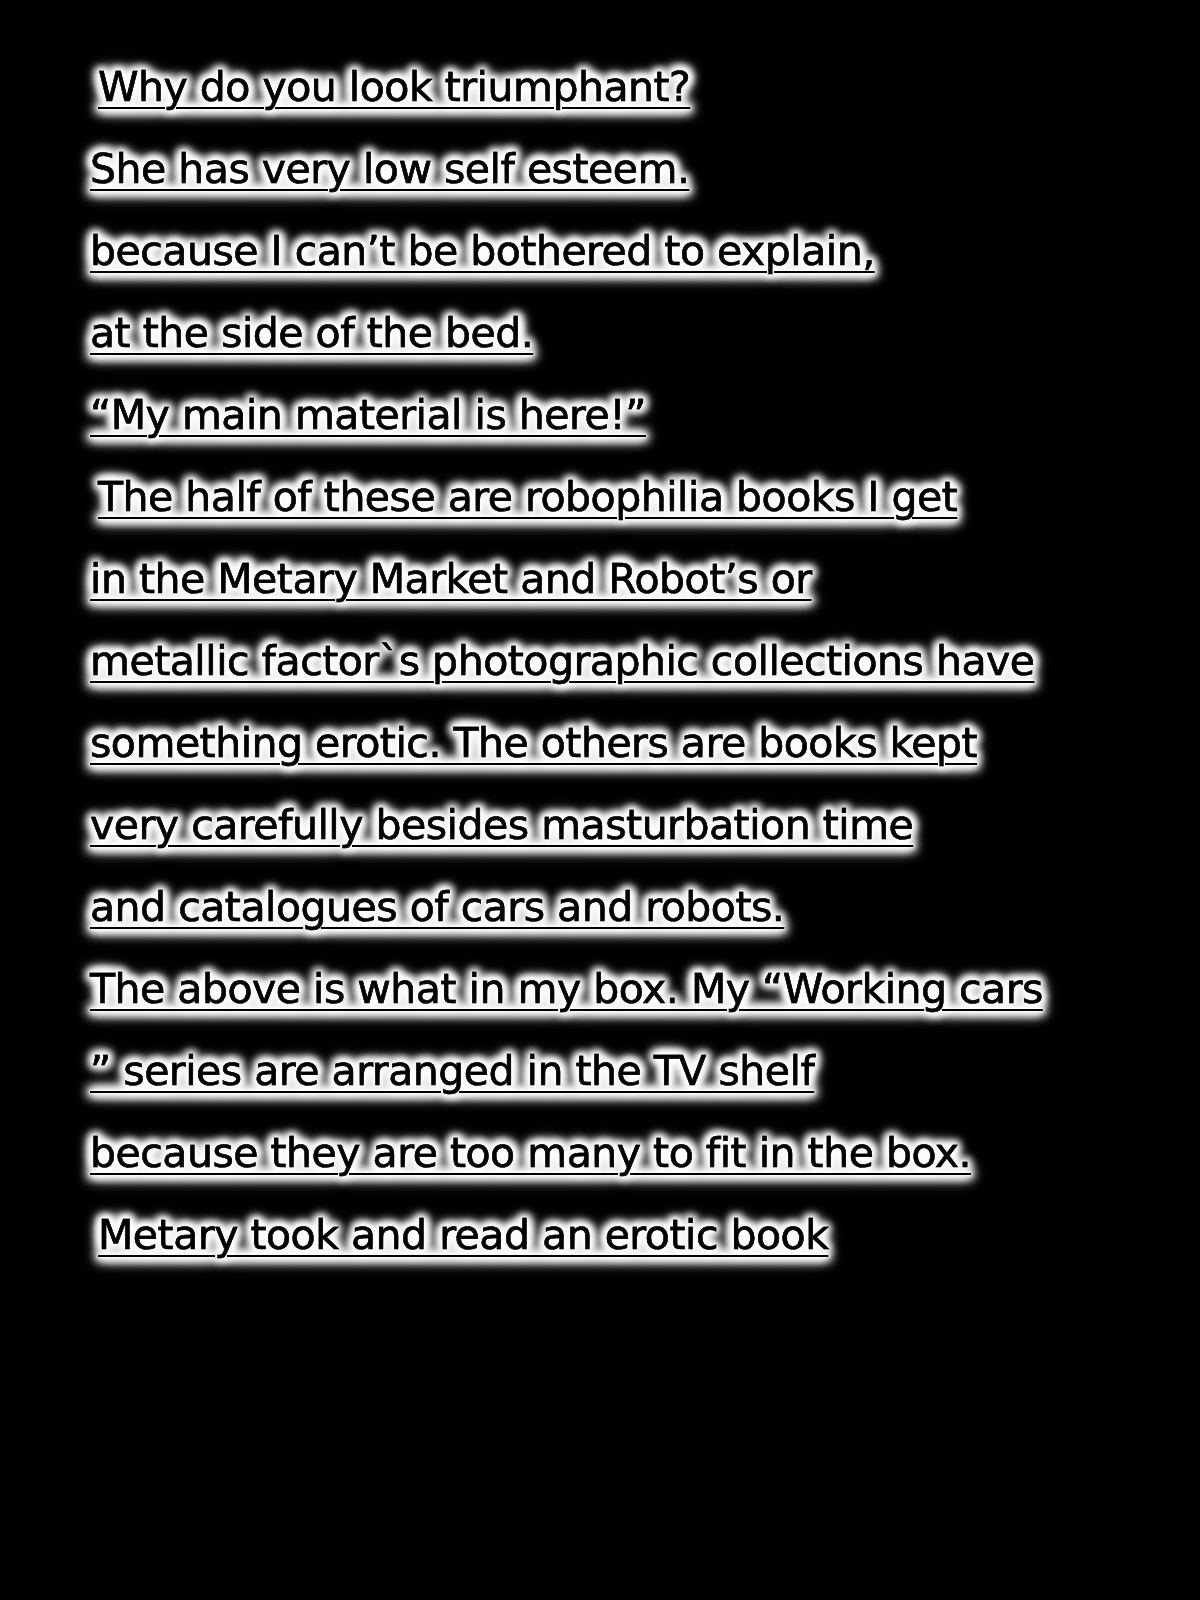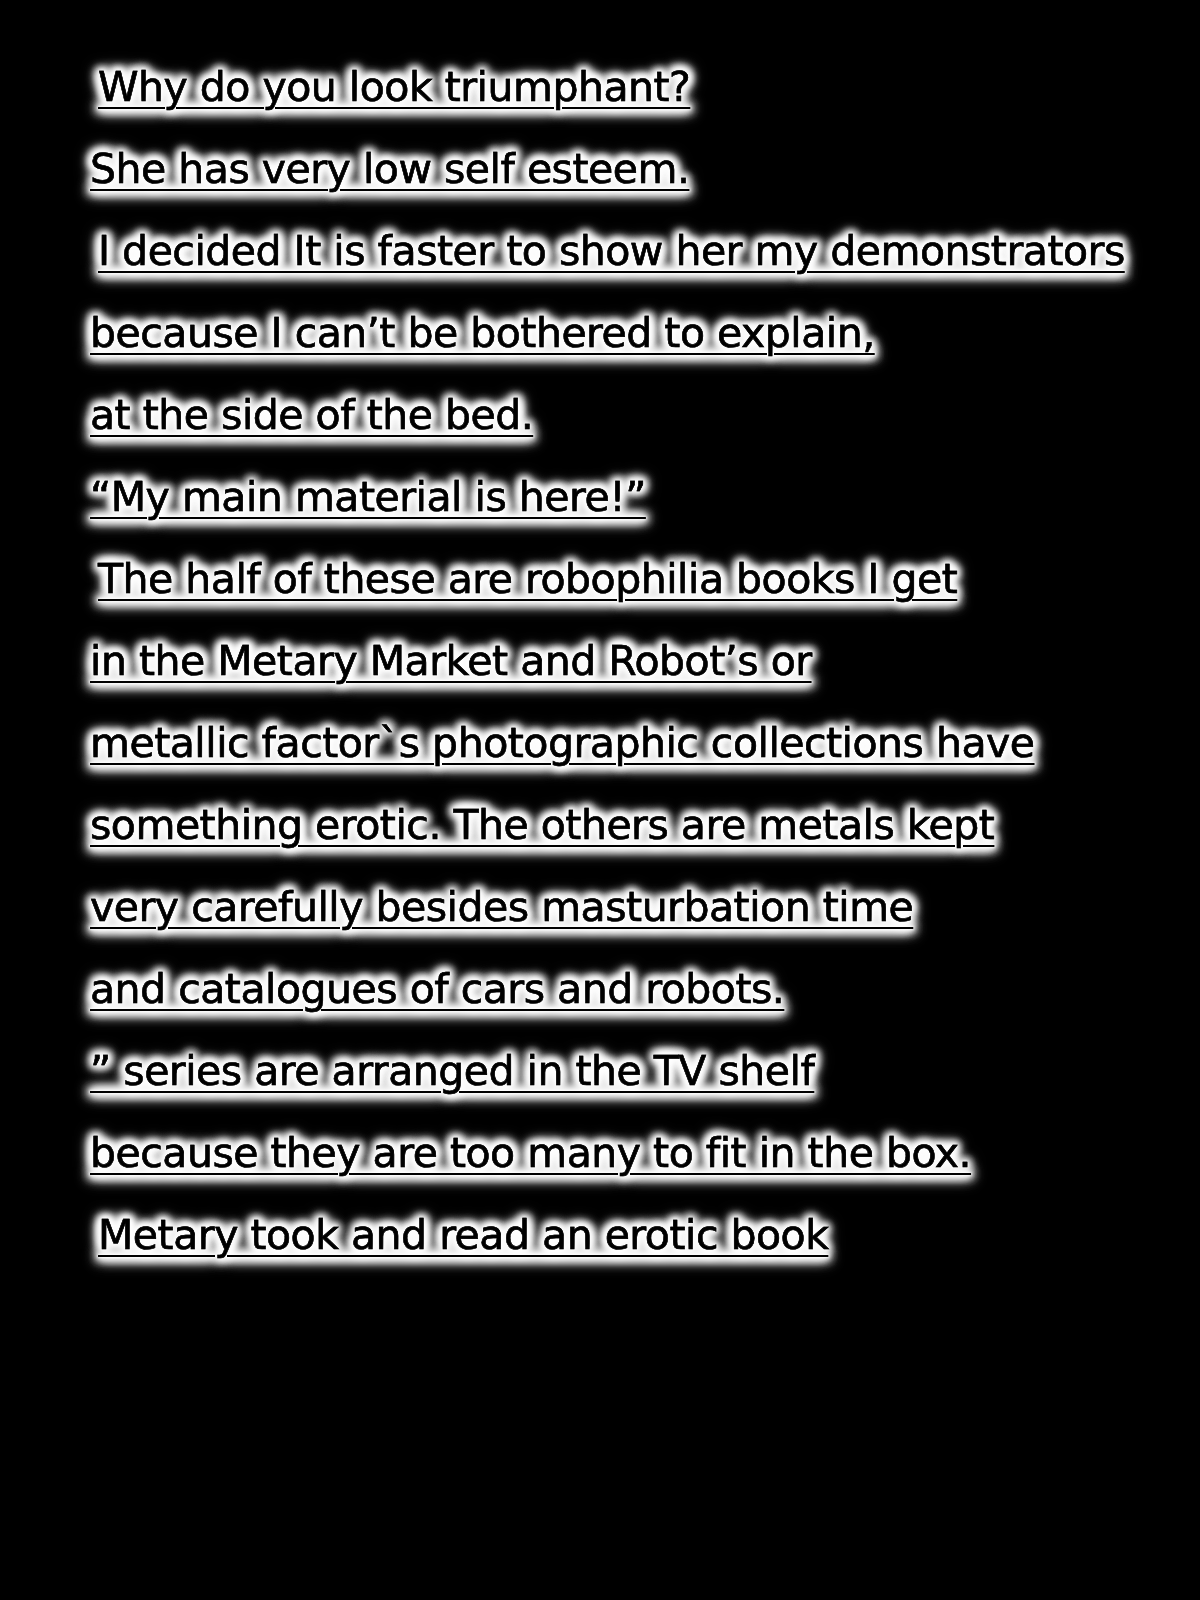--- a/index.html
+++ b/index.html
@@ -62,26 +62,26 @@
   .line.indent {
     margin-left: 88px;
   }
 </style>
 </head>
 <body>
 
 <div id="page">
   <div class="line indent">Why do you look triumphant?</div>
   <div class="line">She has very low self esteem.</div>
-  <div class="line indent">I decided It is faster to show her my demonstrators</div>
   <div class="line">because I can’t be bothered to explain,</div>
   <div class="line">at the side of the bed.</div>
   <div class="line">“My main material is here!”</div>
   <div class="line indent">The half of these are robophilia books I get</div>
   <div class="line">in the Metary Market and Robot’s or</div>
   <div class="line">metallic factorˋs photographic collections have</div>
-  <div class="line">something erotic. The others are metals kept</div>
+  <div class="line">something erotic. The others are books kept</div>
   <div class="line">very carefully besides masturbation time</div>
   <div class="line">and catalogues of cars and robots.</div>
+  <div class="line">The above is what in my box. My “Working cars</div>
   <div class="line">” series are arranged in the TV shelf</div>
   <div class="line">because they are too many to fit in the box.</div>
   <div class="line indent">Metary took and read an erotic book</div>
 </div>
 
 </body></html>

